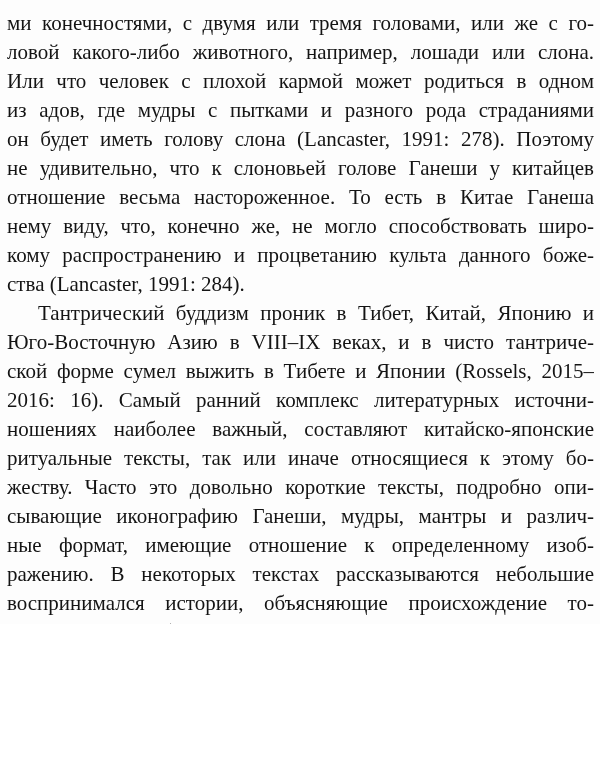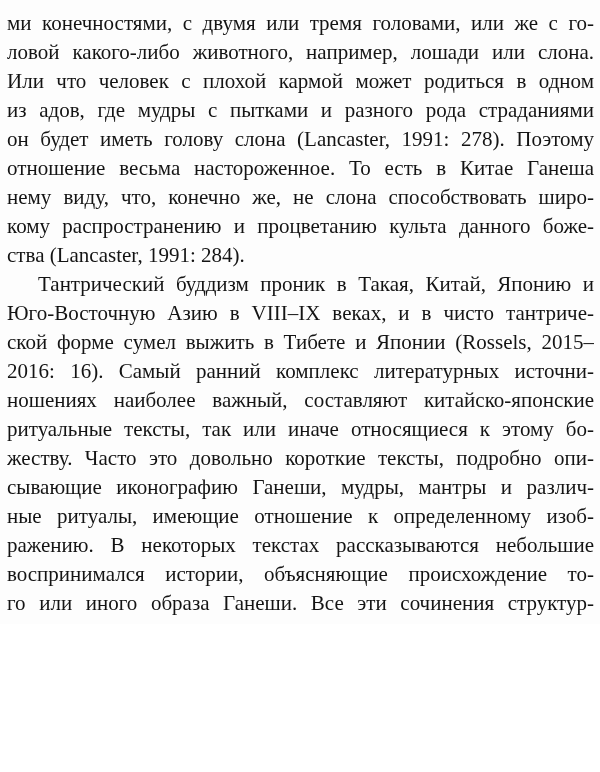--- a/index.html
+++ b/index.html
@@ -36,35 +36,36 @@
 
 <div class="page">
   <div class="text-column">
 
     <div class="paragraph">
       <div class="ln">ми конечностями, с двумя или тремя головами, или же с го-</div>
       <div class="ln">ловой какого-либо животного, например, лошади или слона.</div>
       <div class="ln">Или что человек с плохой кармой может родиться в одном</div>
       <div class="ln">из адов, где мудры с пытками и разного рода страданиями</div>
       <div class="ln">он будет иметь голову слона (Lancaster, 1991: 278). Поэтому</div>
+      <div class="ln">не удивительно, что к слоновьей голове Ганеши у китайцев</div>
       <div class="ln">отношение весьма настороженное. То есть в Китае Ганеша</div>
-      <div class="ln">нему виду, что, конечно же, не слона способствовать широ-</div>
+      <div class="ln">нему виду, что, конечно же, не могло способствовать широ-</div>
       <div class="ln">кому распространению и процветанию культа данного боже-</div>
       <div class="ln para-end">ства (Lancaster, 1991: 284).</div>
     </div>
 
     <div class="paragraph">
-      <div class="ln indent">Тантрический буддизм проник в Такая, Китай, Японию и</div>
+      <div class="ln indent">Тантрический буддизм проник в Тибет, Китай, Японию и</div>
       <div class="ln">Юго-Восточную Азию в VIII–IX веках, и в чисто тантриче-</div>
       <div class="ln">ской форме сумел выжить в Тибете и Японии (Rossels, 2015–</div>
       <div class="ln">2016: 16). Самый ранний комплекс литературных источни-</div>
       <div class="ln">ношениях наиболее важный, составляют китайско-японские</div>
       <div class="ln">ритуальные тексты, так или иначе относящиеся к этому бо-</div>
       <div class="ln">жеству. Часто это довольно короткие тексты, подробно опи-</div>
       <div class="ln">сывающие иконографию Ганеши, мудры, мантры и различ-</div>
-      <div class="ln">ные ритуалы, имеющие отношение к определенному изоб-</div>
+      <div class="ln">ные формат, имеющие отношение к определенному изоб-</div>
       <div class="ln">ражению. В некоторых текстах рассказываются небольшие</div>
       <div class="ln">воспринимался истории, объясняющие происхождение то-</div>
       <div class="ln">го или иного образа Ганеши. Все эти сочинения структур-</div>
     </div>
 
   </div>
 </div>
 
 </body></html>

